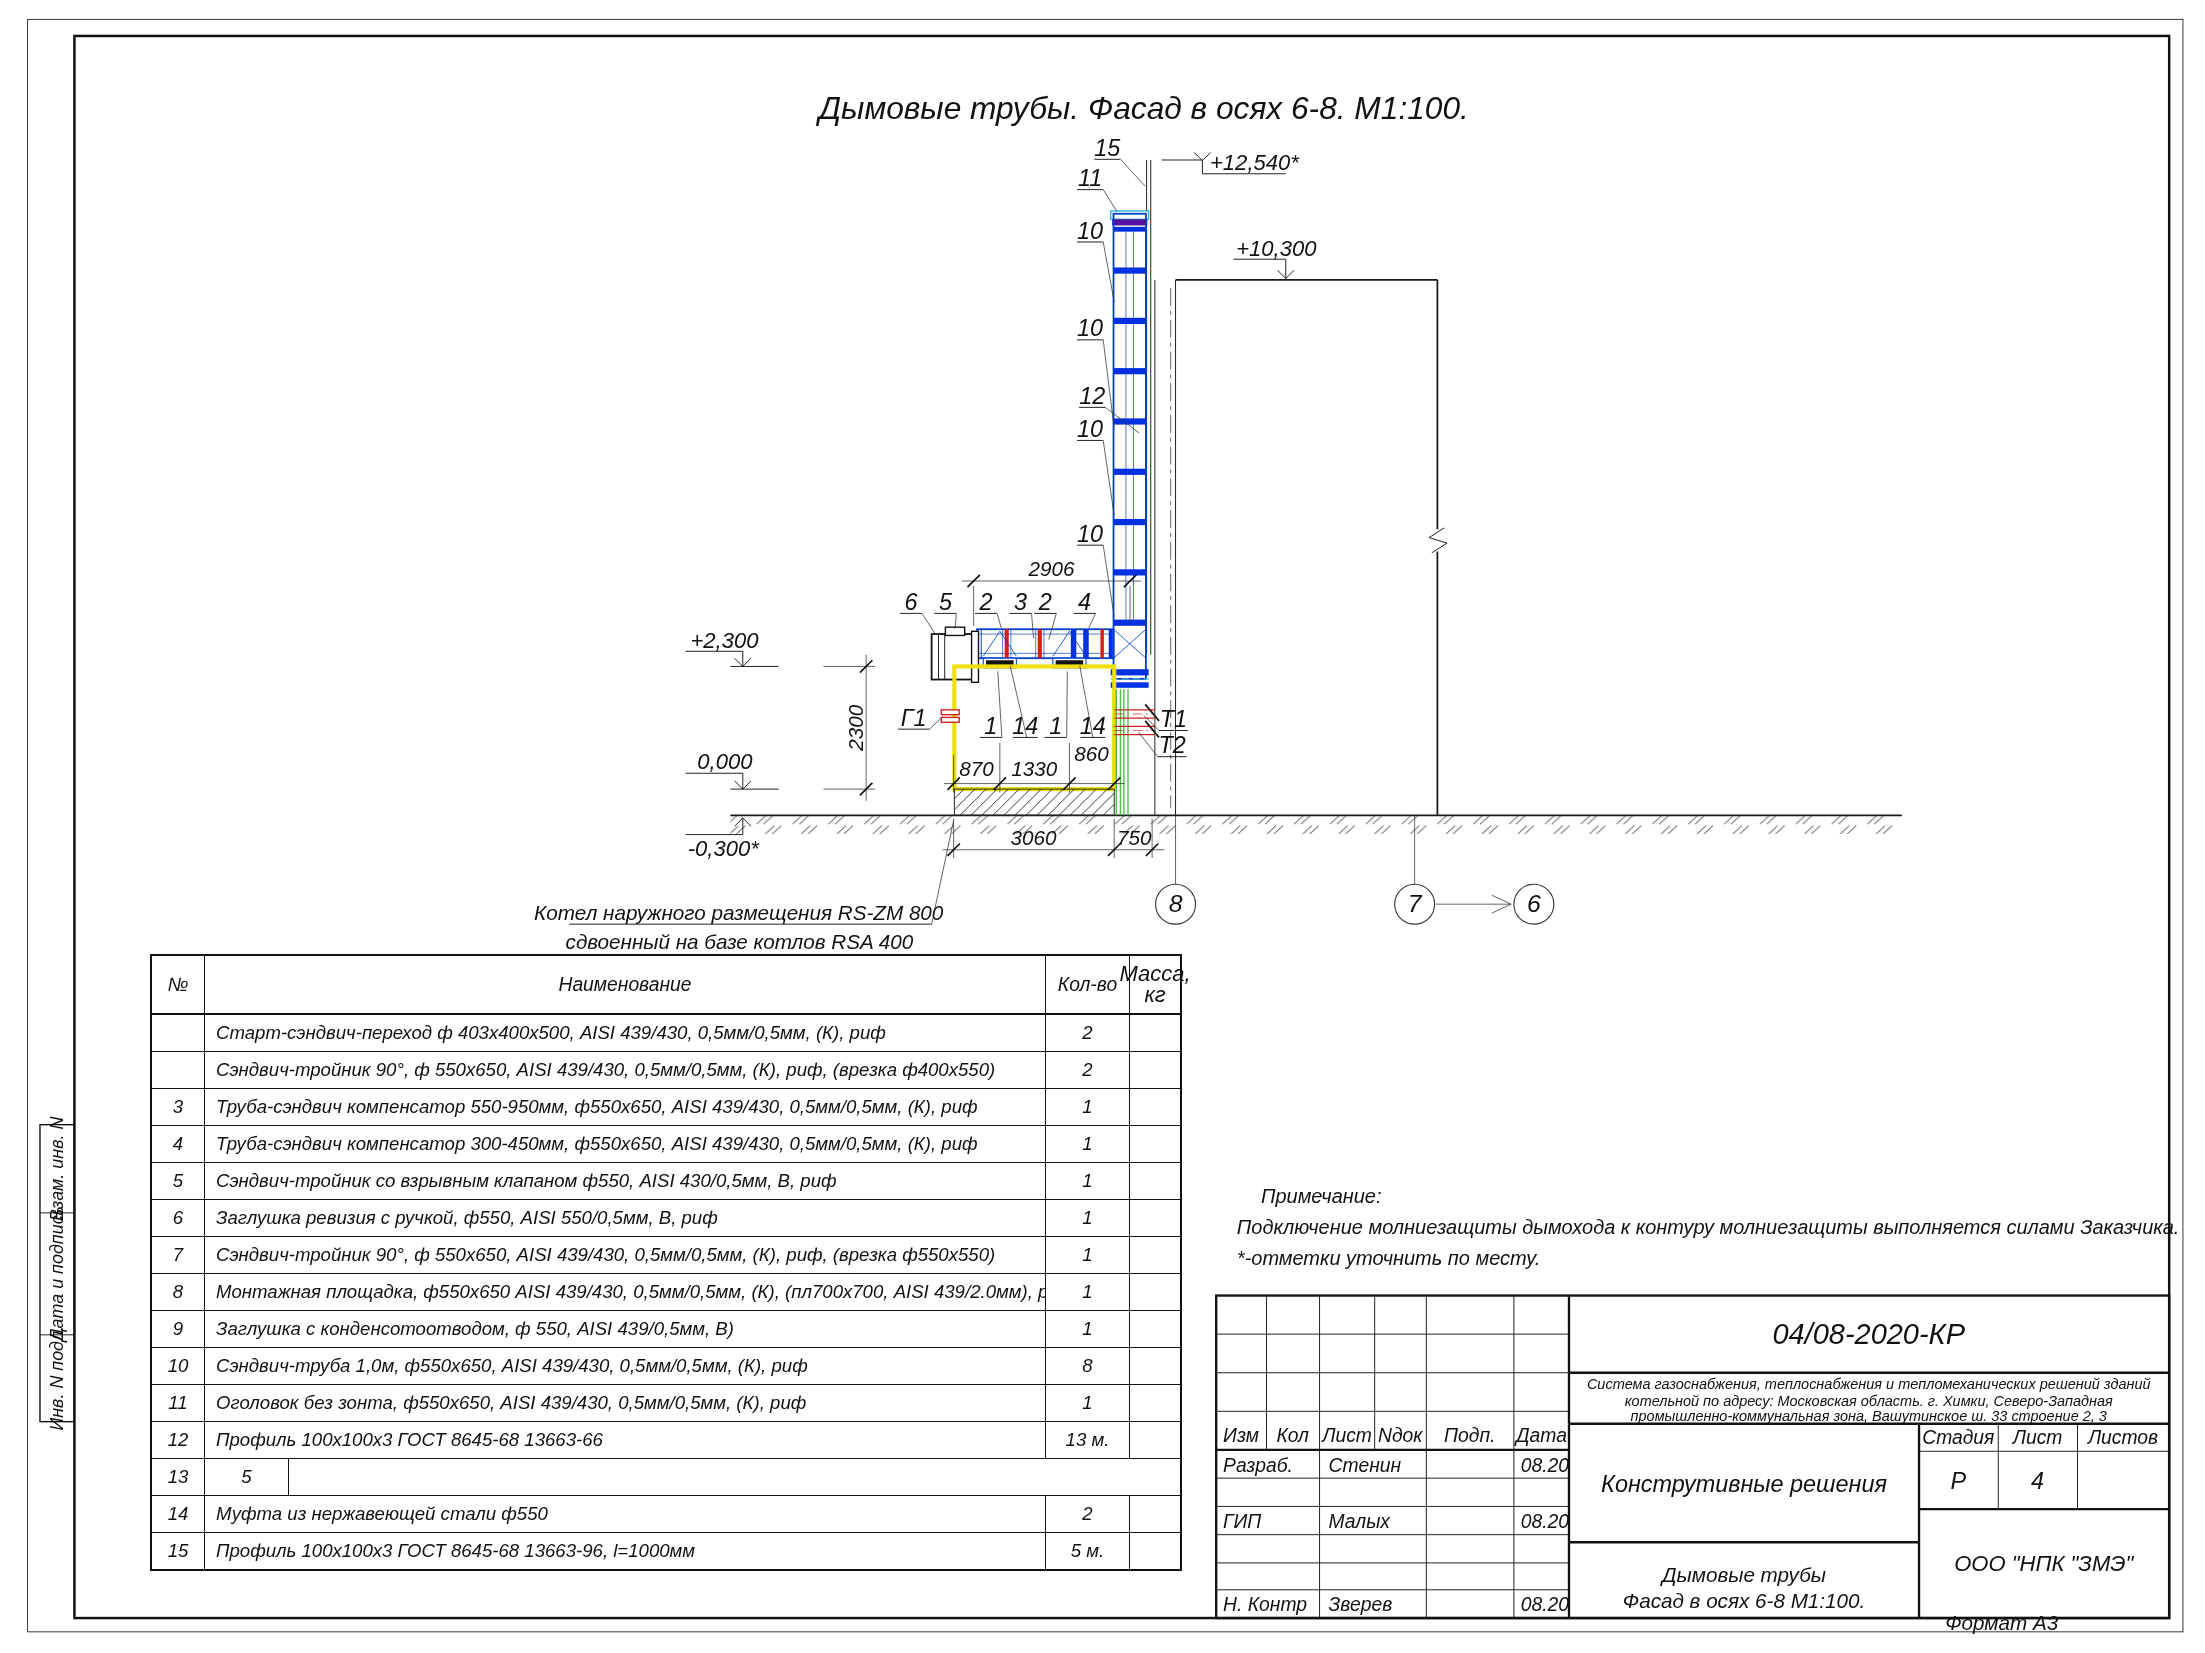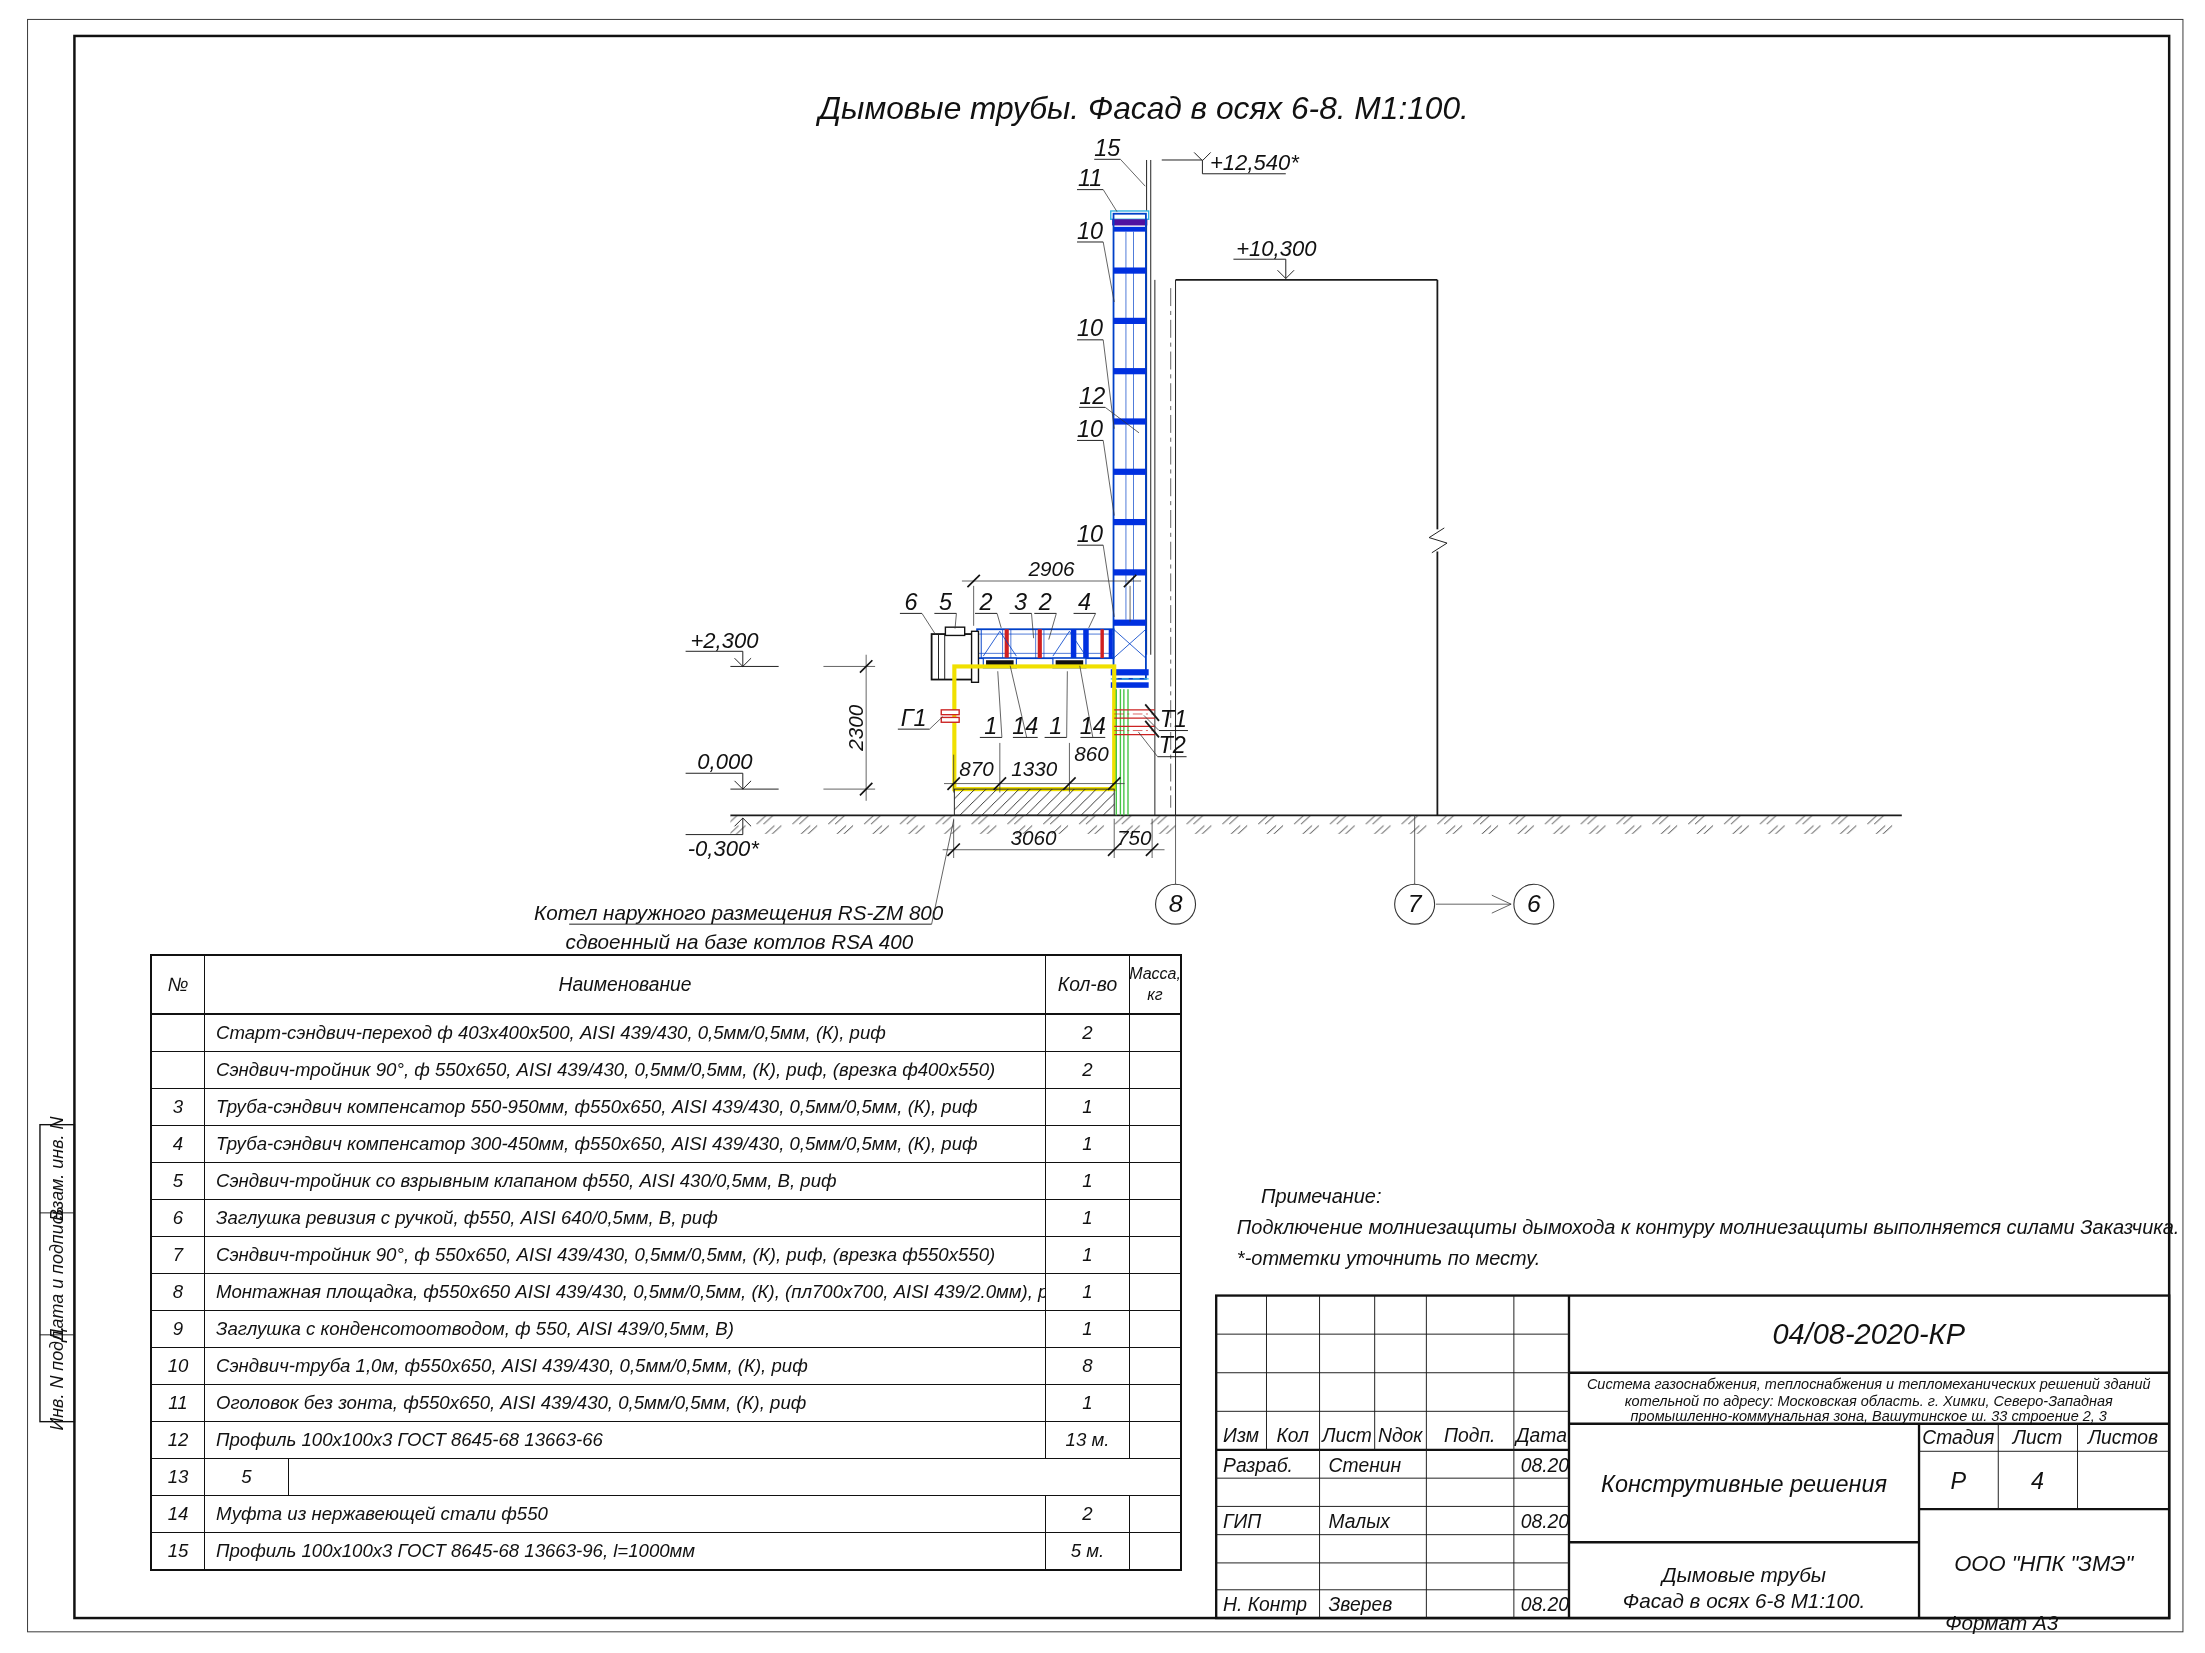--- a/index.html
+++ b/index.html
@@ -33,21 +33,21 @@
   .ptable{position:absolute;left:150px;top:954px;width:1028px;background:#fff;
           border:2.1px solid #111;font-style:italic;color:#111;}
   .phead{display:flex;height:57px;border-bottom:2.1px solid #111;}
   .prow{display:flex;height:36px;border-bottom:1.1px solid #111;}
   .prow:last-child{border-bottom:none;}
   .c-num{width:52px;border-right:1.1px solid #111;text-align:center;flex:none;}
   .c-name{flex:1;border-right:1.1px solid #111;padding-left:11px;white-space:nowrap;overflow:hidden;font-style:italic;}
   .c-qty{width:83px;border-right:1.1px solid #111;text-align:center;flex:none;}
   .c-mass{width:50px;text-align:center;flex:none;}
   .phead .hc{display:flex;align-items:center;justify-content:center;font-size:19.3px;}
-  .phead .c-mass{display:flex;flex-direction:column;align-items:center;justify-content:center;font-size:16px;line-height:20.7px;}
+  .phead .c-mass{display:flex;flex-direction:column;align-items:center;justify-content:center;font-size:22px;line-height:20.7px;}
   .prow div{line-height:36px;font-size:18.6px;}
 </style>
 </head>
 <body>
 
 <div id="page">
 
 <svg width="2205" height="1654" viewBox="0 0 3200 2400">
   <defs>
     <pattern id="fhatch" patternUnits="userSpaceOnUse" width="16" height="16">
@@ -445,21 +445,21 @@
           <div class="c-mass"></div>
         </div>
         <div class="prow">
           <div class="c-num">5</div>
           <div class="c-name">Сэндвич-тройник со взрывным клапаном  ф550, AISI 430/0,5мм, В, риф</div>
           <div class="c-qty">1</div>
           <div class="c-mass"></div>
         </div>
         <div class="prow">
           <div class="c-num">6</div>
-          <div class="c-name">Заглушка ревизия с ручкой,  ф550, AISI 640/0,5мм, В, риф</div>
+          <div class="c-name">Заглушка ревизия с ручкой,  ф550, AISI 550/0,5мм, В, риф</div>
           <div class="c-qty">1</div>
           <div class="c-mass"></div>
         </div>
         <div class="prow">
           <div class="c-num">7</div>
           <div class="c-name">Сэндвич-тройник 90°, ф 550х650, AISI 439/430, 0,5мм/0,5мм, (К), риф, (врезка ф550х550)</div>
           <div class="c-qty">1</div>
           <div class="c-mass"></div>
         </div>
         <div class="prow">

